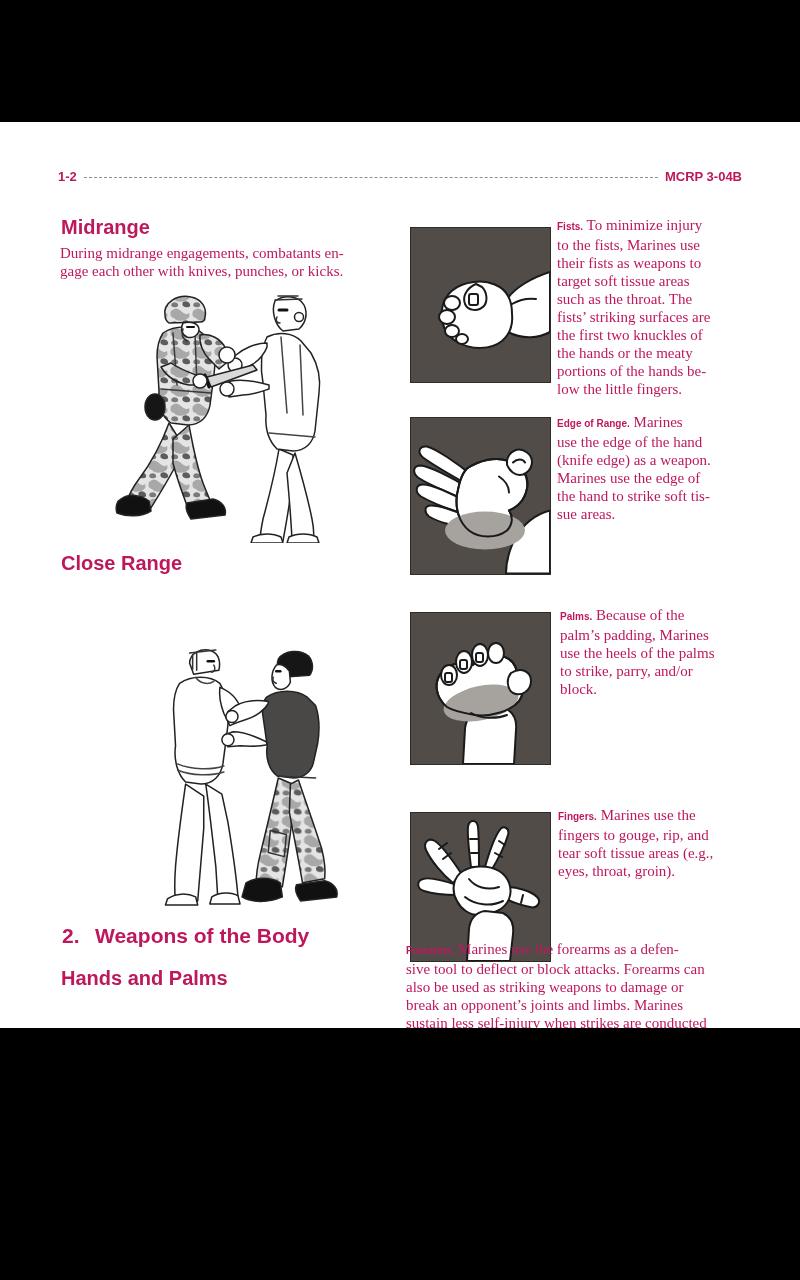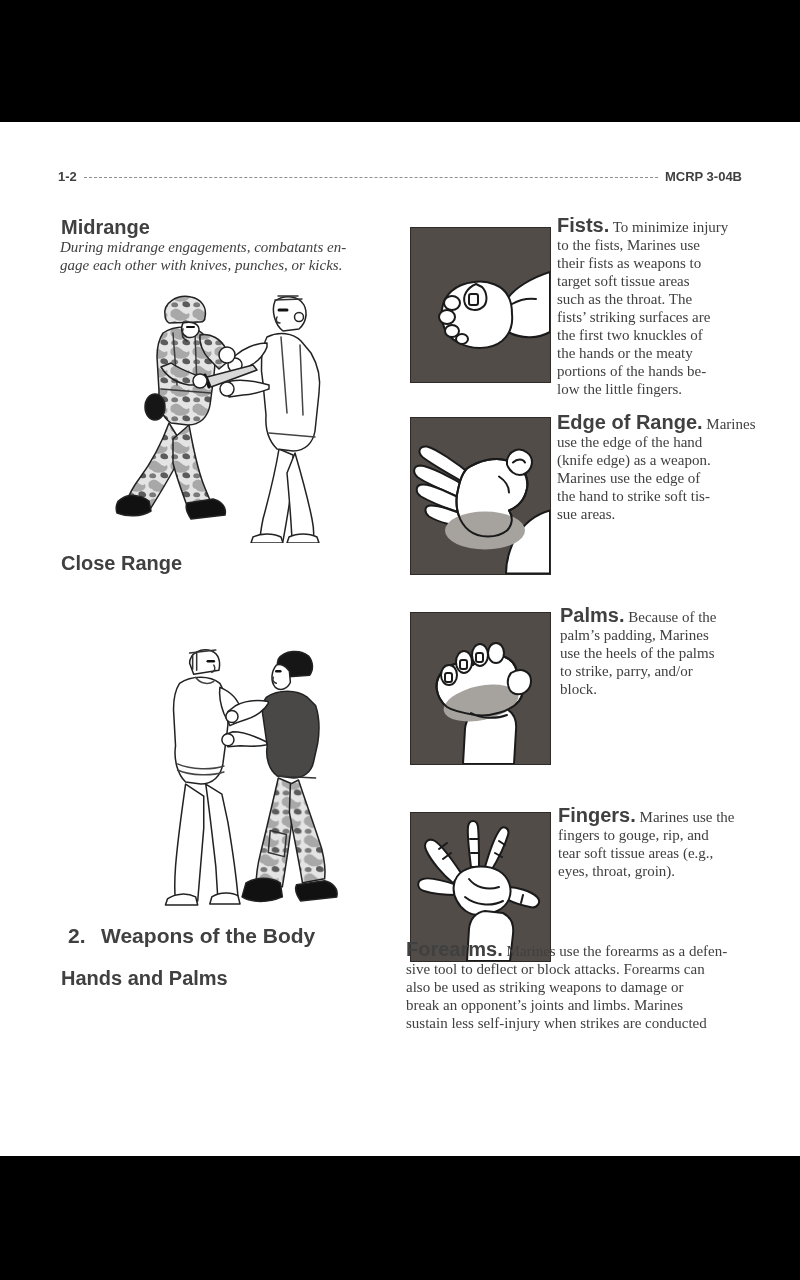--- a/index.html
+++ b/index.html
@@ -1,33 +1,33 @@
 <!DOCTYPE html>
 <html><head>
 <meta charset="utf-8">
 <style>
   html,body{margin:0;padding:0;background:#000;}
-  .canvas{position:relative;width:800px;height:1280px;background:#fff;overflow:hidden;
-          font-family:"Liberation Serif",serif;color:#404040;}
+  .canvas{position:relative;width:800px;height:1028px;background:#fff;overflow:hidden;
+          font-family:"Liberation Serif",serif;color:#be185d;}
   .bar{position:absolute;left:0;width:800px;background:#000;}
   .bar-top{top:0;height:122px;}
   .bar-bottom{top:1156px;height:124px;}
 
   .hdr{position:absolute;left:58px;top:169px;width:684px;display:flex;align-items:center;
        font-family:"Liberation Sans",sans-serif;font-weight:bold;font-size:13px;}
   .hdr .rule{flex:1;height:0;border-top:1px dashed #8f8f8f;margin:2px 7px 0 7px;}
 
   .h2{position:absolute;font-family:"Liberation Sans",sans-serif;font-weight:bold;
       font-size:20px;letter-spacing:0;}
   .h1{position:absolute;font-family:"Liberation Sans",sans-serif;font-weight:bold;
-      font-size:21px;margin-left:6px;}
+      font-size:21px;}
   .h1 .num{display:inline-block;width:33px;}
 
   .body{position:absolute;font-size:15px;line-height:18px;white-space:pre-line;margin:0;}
-  .lead{font-family:"Liberation Sans",sans-serif;font-weight:bold;font-size:20px;text-align:right;}
+  .lead{font-family:"Liberation Sans",sans-serif;font-weight:bold;font-size:10px;text-align:right;}
 
   .figbox{position:absolute;left:410px;width:141px;background:#524c49;border:1px solid #2e2b29;
           box-sizing:border-box;}
   .figbox svg{display:block;width:100%;height:100%;}
   .scene{position:absolute;}
   .scene svg{display:block;width:100%;height:100%;}
 </style>
 </head>
 <body>
 
@@ -35,21 +35,21 @@
   <div class="bar bar-top"></div>
   <div class="bar bar-bottom"></div>
 
   <div class="hdr">
       <span>1-2</span>
       <span class="rule"></span>
       <span>MCRP 3-04B</span>
     </div>
 
   <div class="h2" style="left:61px;top:216px;">Midrange</div>
-  <p class="body" style="left:60px;top:238px;width:352px;font-style:italic;">During midrange engagements, combatants en-
+  <p class="body" style="left:60px;top:244px;width:352px;">During midrange engagements, combatants en-
 gage each other with knives, punches, or kicks.</p>
 
   <div class="scene" style="left:103px;top:289px;width:252px;height:254px;">
     <svg viewBox="0 0 252 254" preserveAspectRatio="xMidYMid meet">
       <defs>
         <pattern id="camoM" width="22" height="19" patternUnits="userSpaceOnUse">
           <rect width="22" height="19" fill="#e4e4e4"></rect>
           <path d="M2,3 Q7,-2 12,3 T20,5 Q22,10 16,12 Q8,14 5,10 Q0,9 2,3Z" fill="#a8a8a8"></path>
           <path d="M14,13 Q19,11 21,15 Q22,19 16,18 Q12,17 14,13Z" fill="#5c5c5c"></path>
           <path d="M3,14 Q7,12 9,15 Q10,19 4,18 Q1,17 3,14Z" fill="#7a7a7a"></path>

